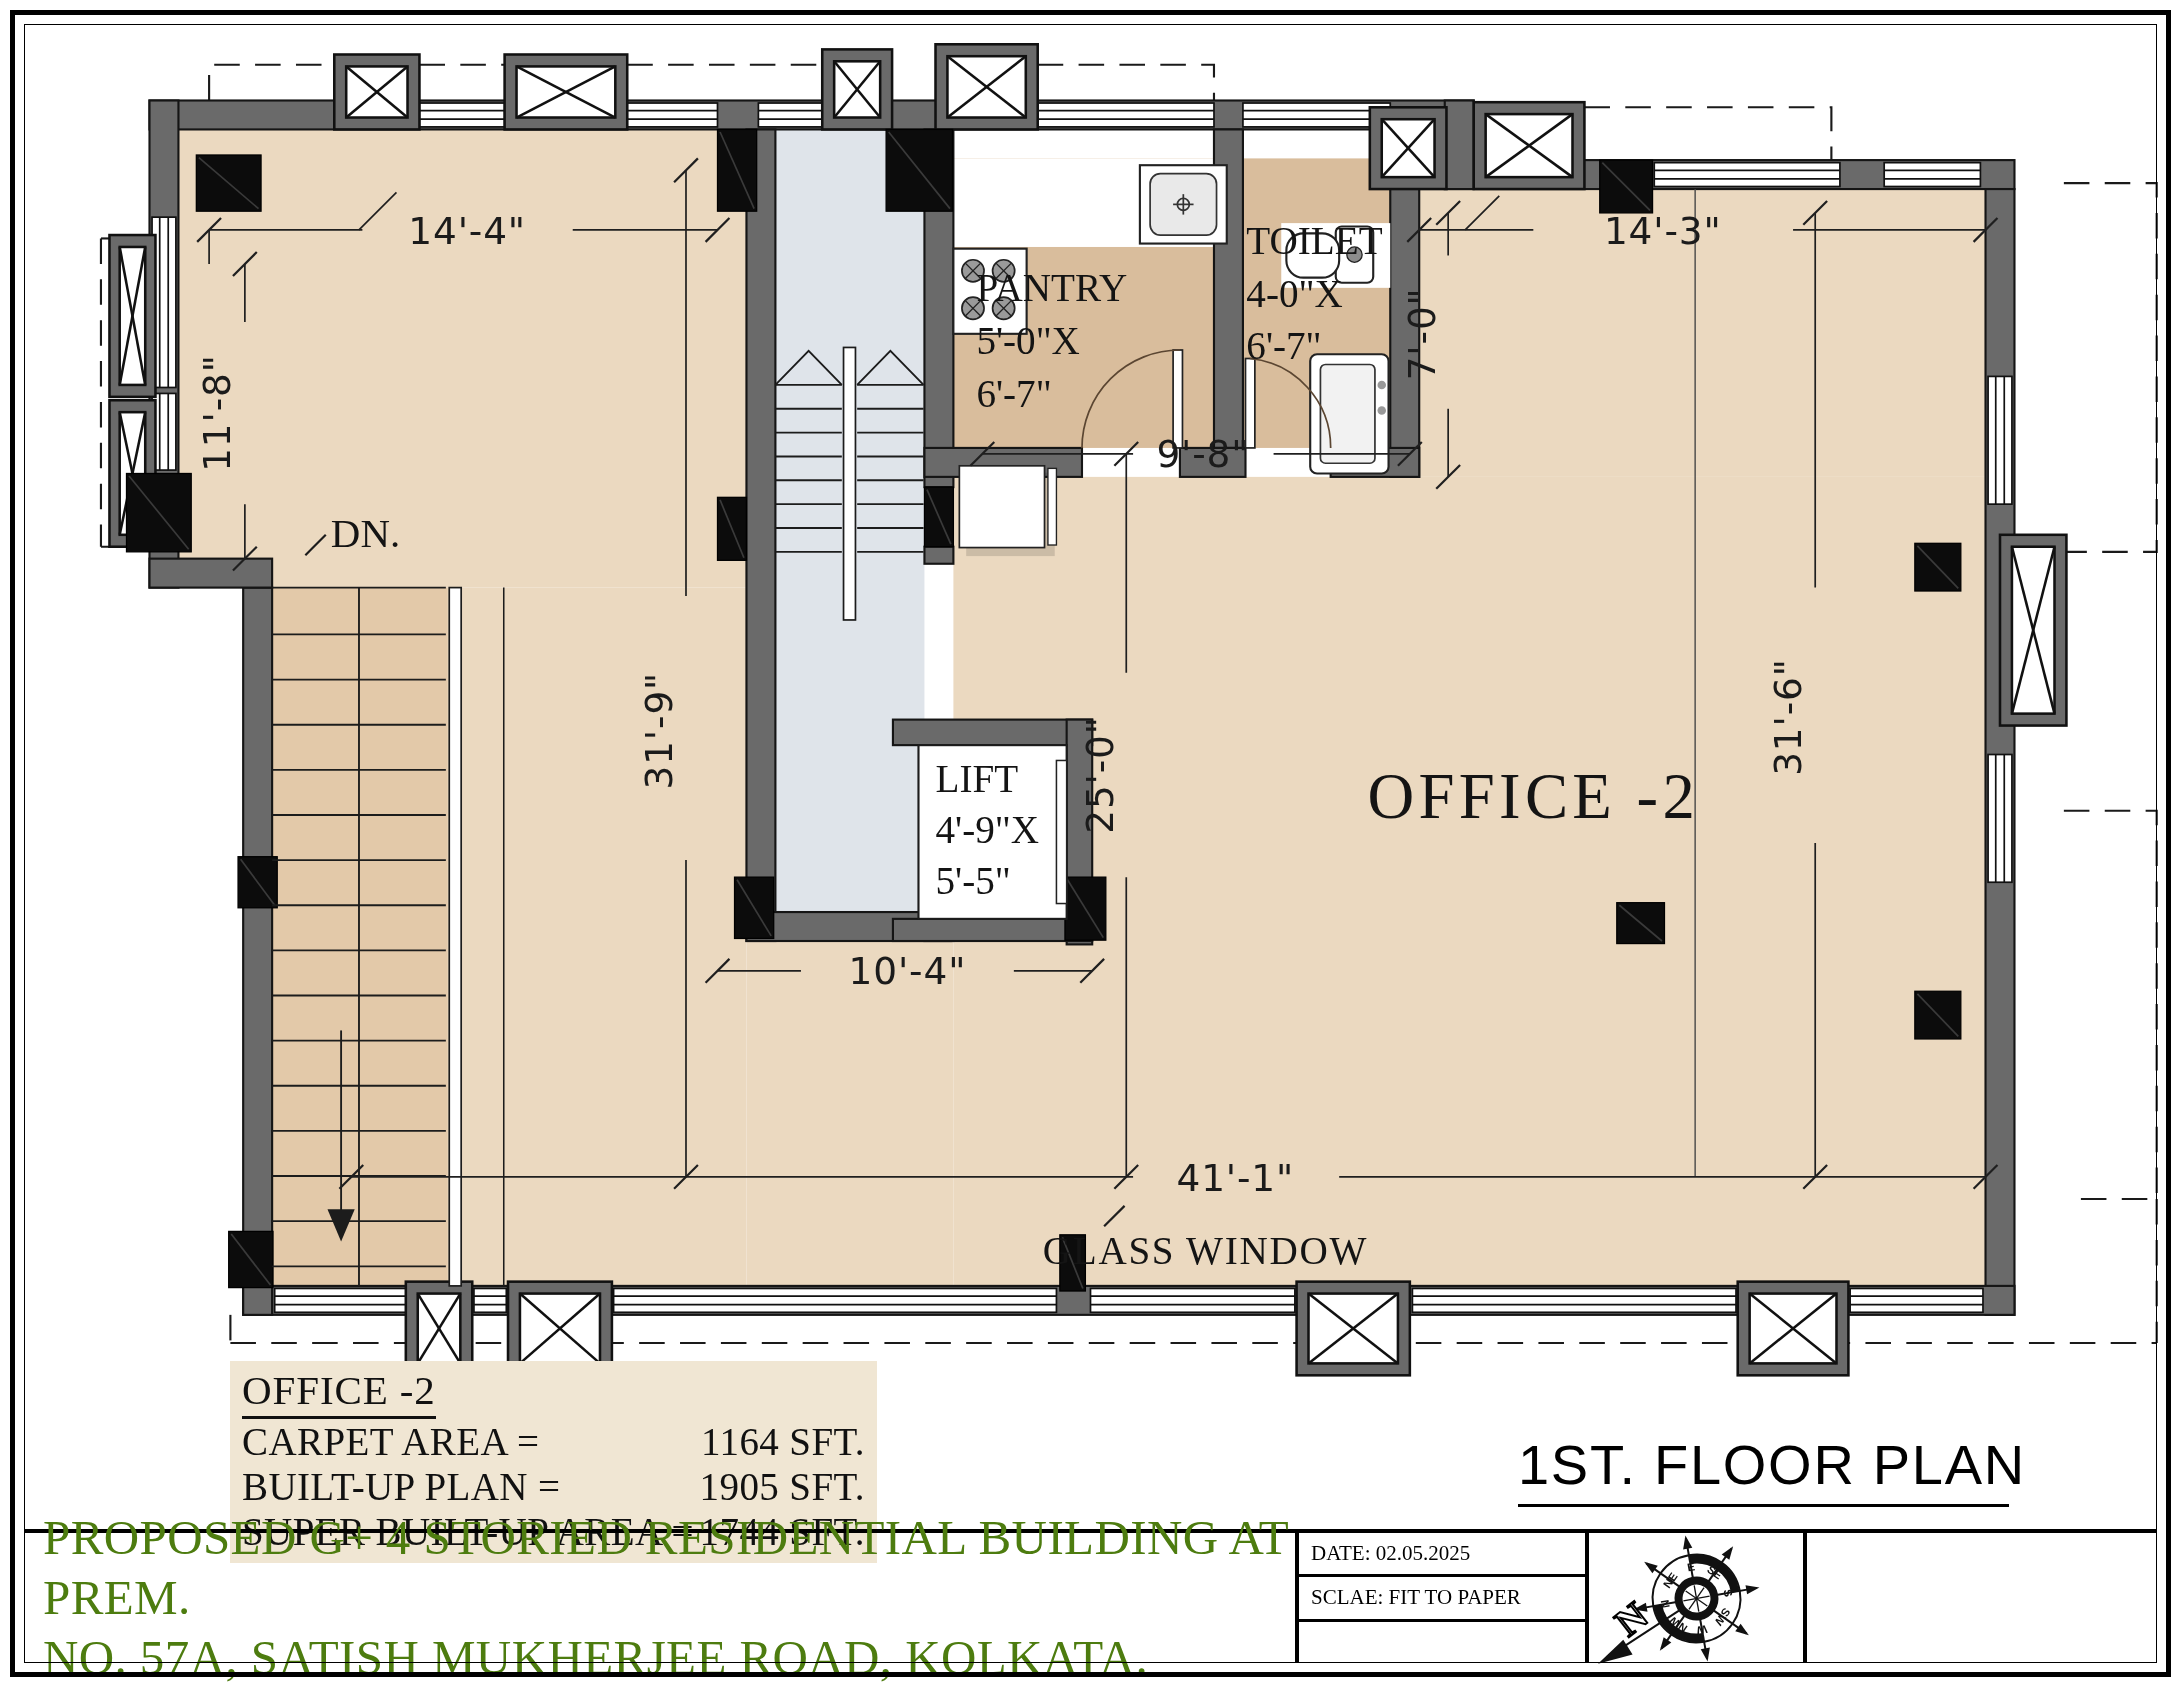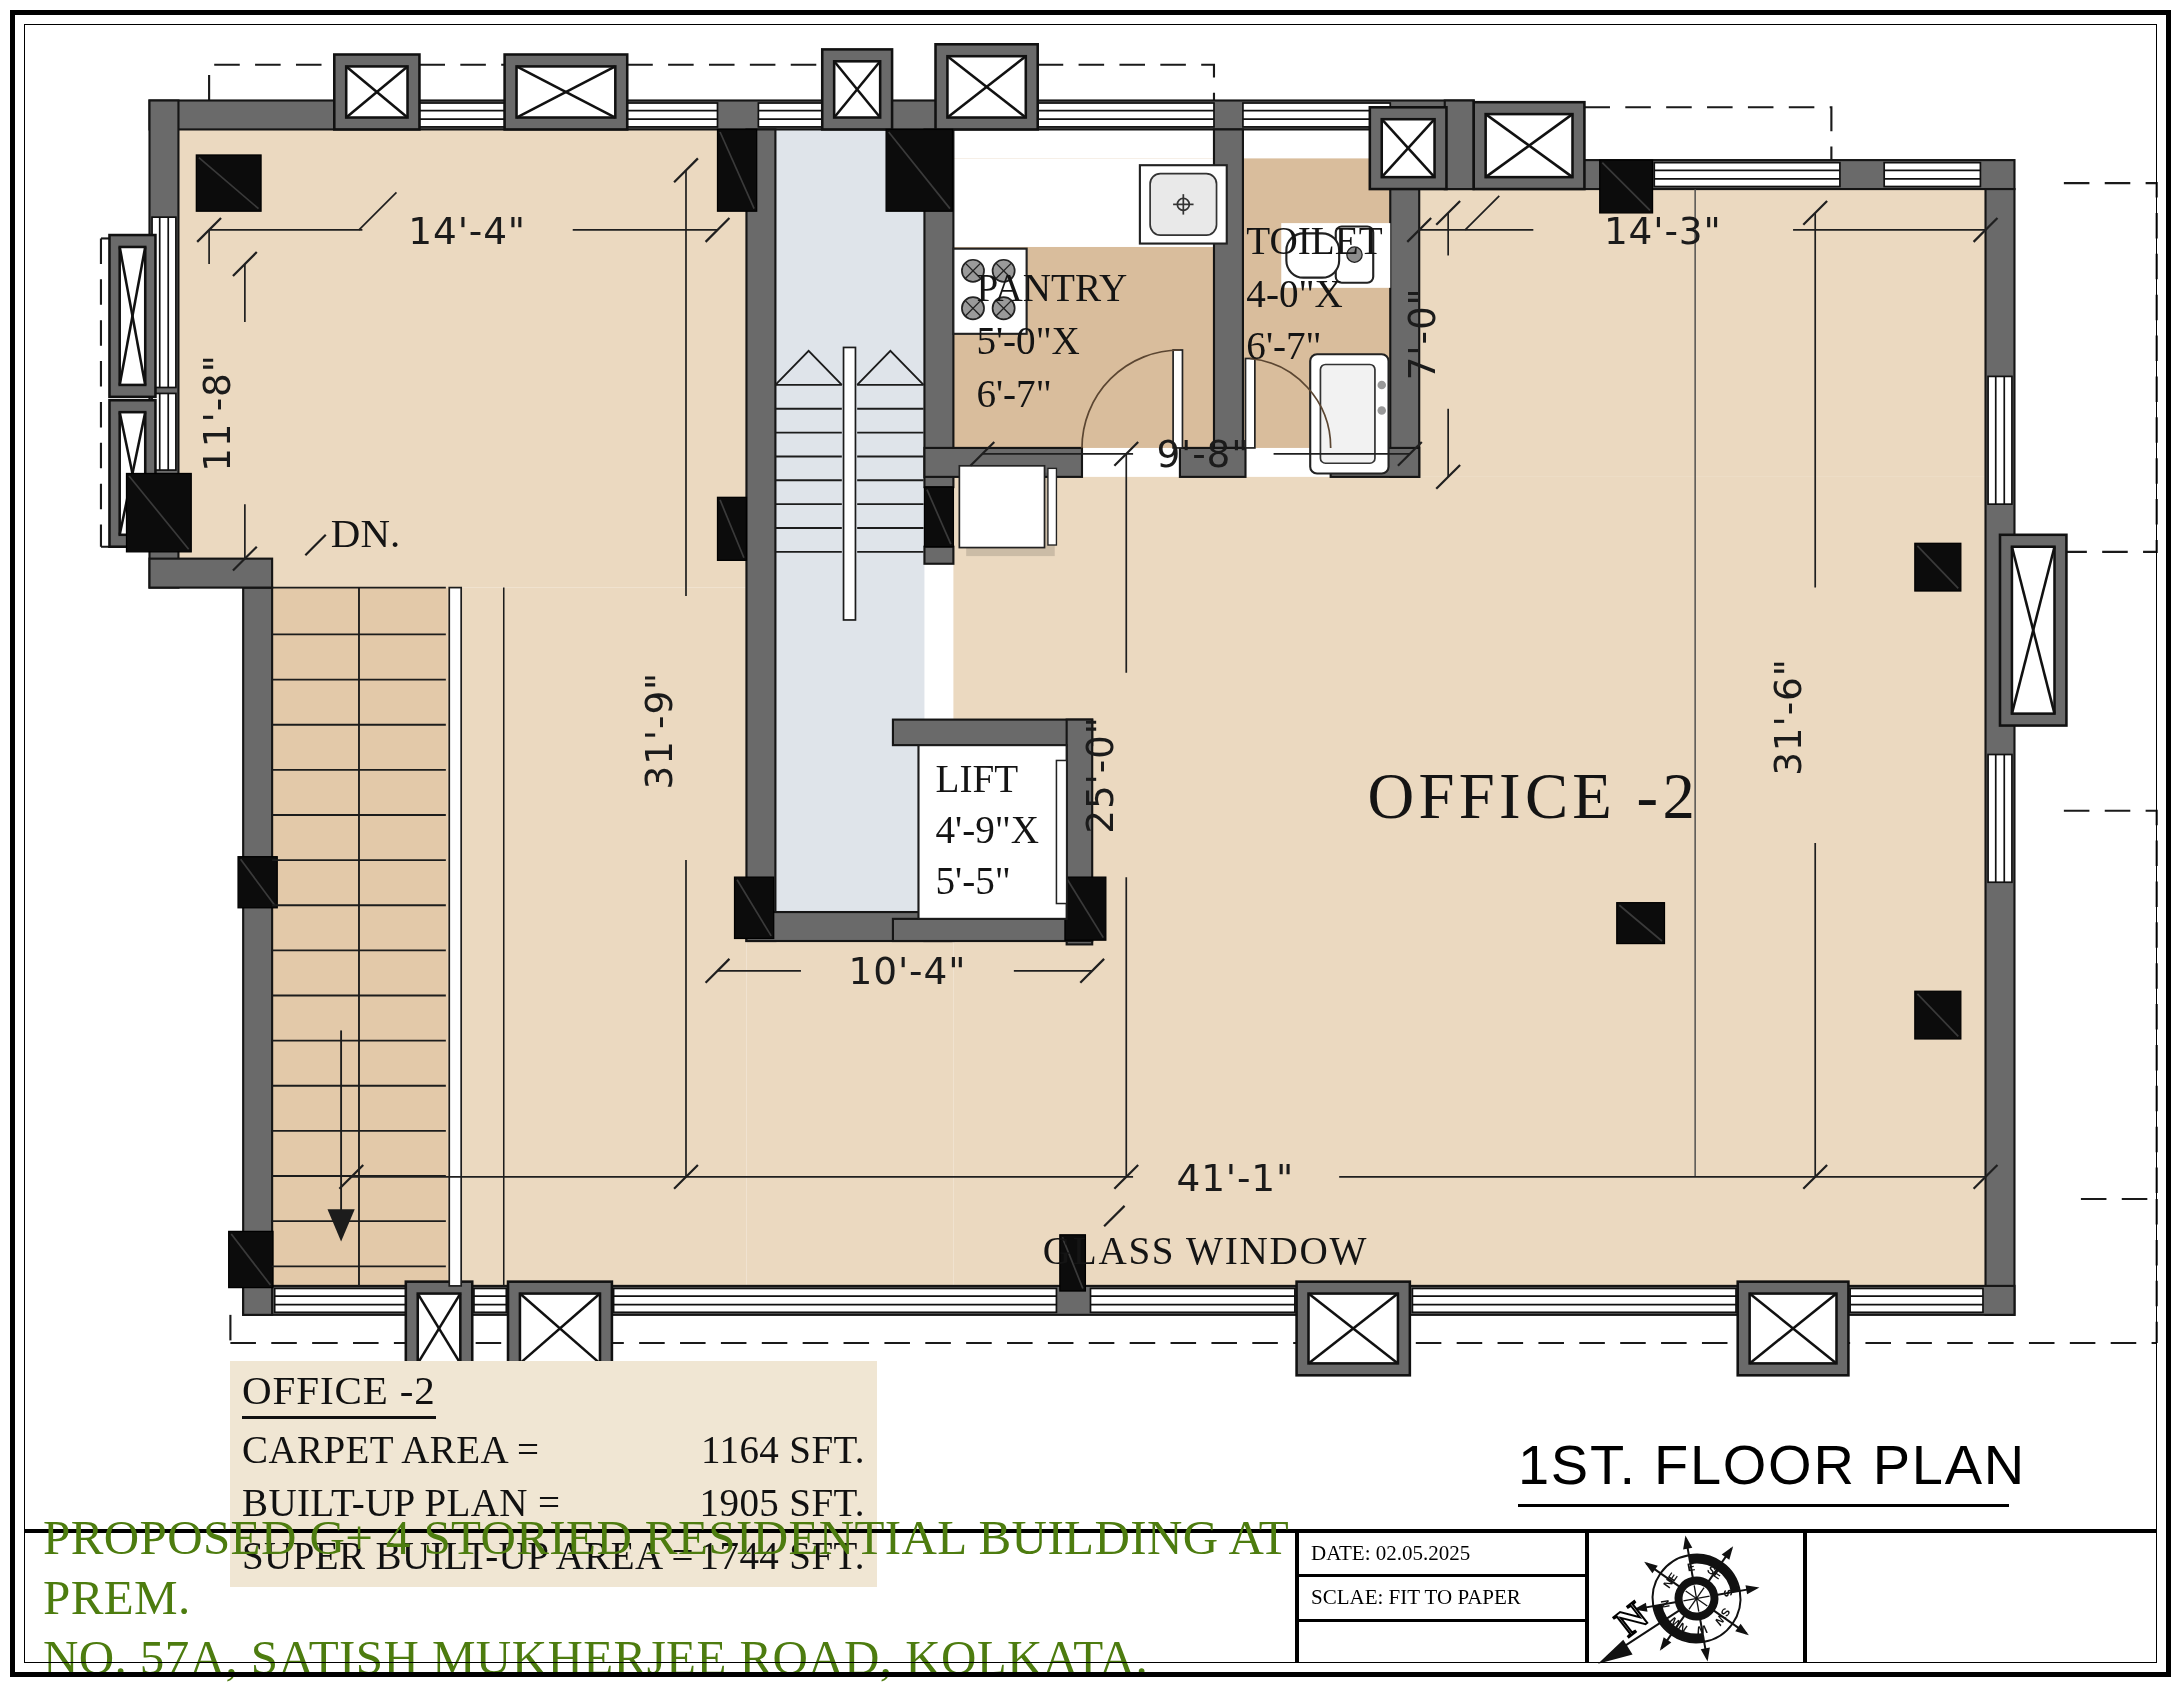--- a/index.html
+++ b/index.html
@@ -10,21 +10,21 @@
   .border-inner{position:absolute;left:24px;top:24px;right:24px;bottom:24px;
         border:1.7px solid #000;pointer-events:none;}
   .plan-svg{position:absolute;left:0;top:0;}
 
   
   .area-table{position:absolute;left:230px;top:1361px;width:647px;
         background:#f0e6d3;padding:5.1px 12px 8.5px 12px;box-sizing:border-box;}
   .area-heading{font-size:41px;color:#111;display:inline-block;
         border-bottom:3.4px solid #111;padding-bottom:1.7px;letter-spacing:0.9px;}
   .area-row{display:flex;justify-content:space-between;font-size:39px;color:#111;
-        line-height:1.16;letter-spacing:0.4px;margin-top:8px;}
+        line-height:1.16;letter-spacing:0.4px;}
   .area-row .val{text-align:right;}
 
   
   .plan-title{position:absolute;left:1518px;top:1416px;width:491px;text-align:center;
         font-family:"Liberation Sans", sans-serif;font-size:56px;color:#000;
         border-bottom:3.4px solid #000;padding-bottom:6.8px;letter-spacing:1.7px;white-space:nowrap;margin-top:16px;}
 
   
   .tblock{position:absolute;left:24px;right:24px;top:1529px;bottom:24px;
         border-top:4.3px solid #000;display:flex;}

